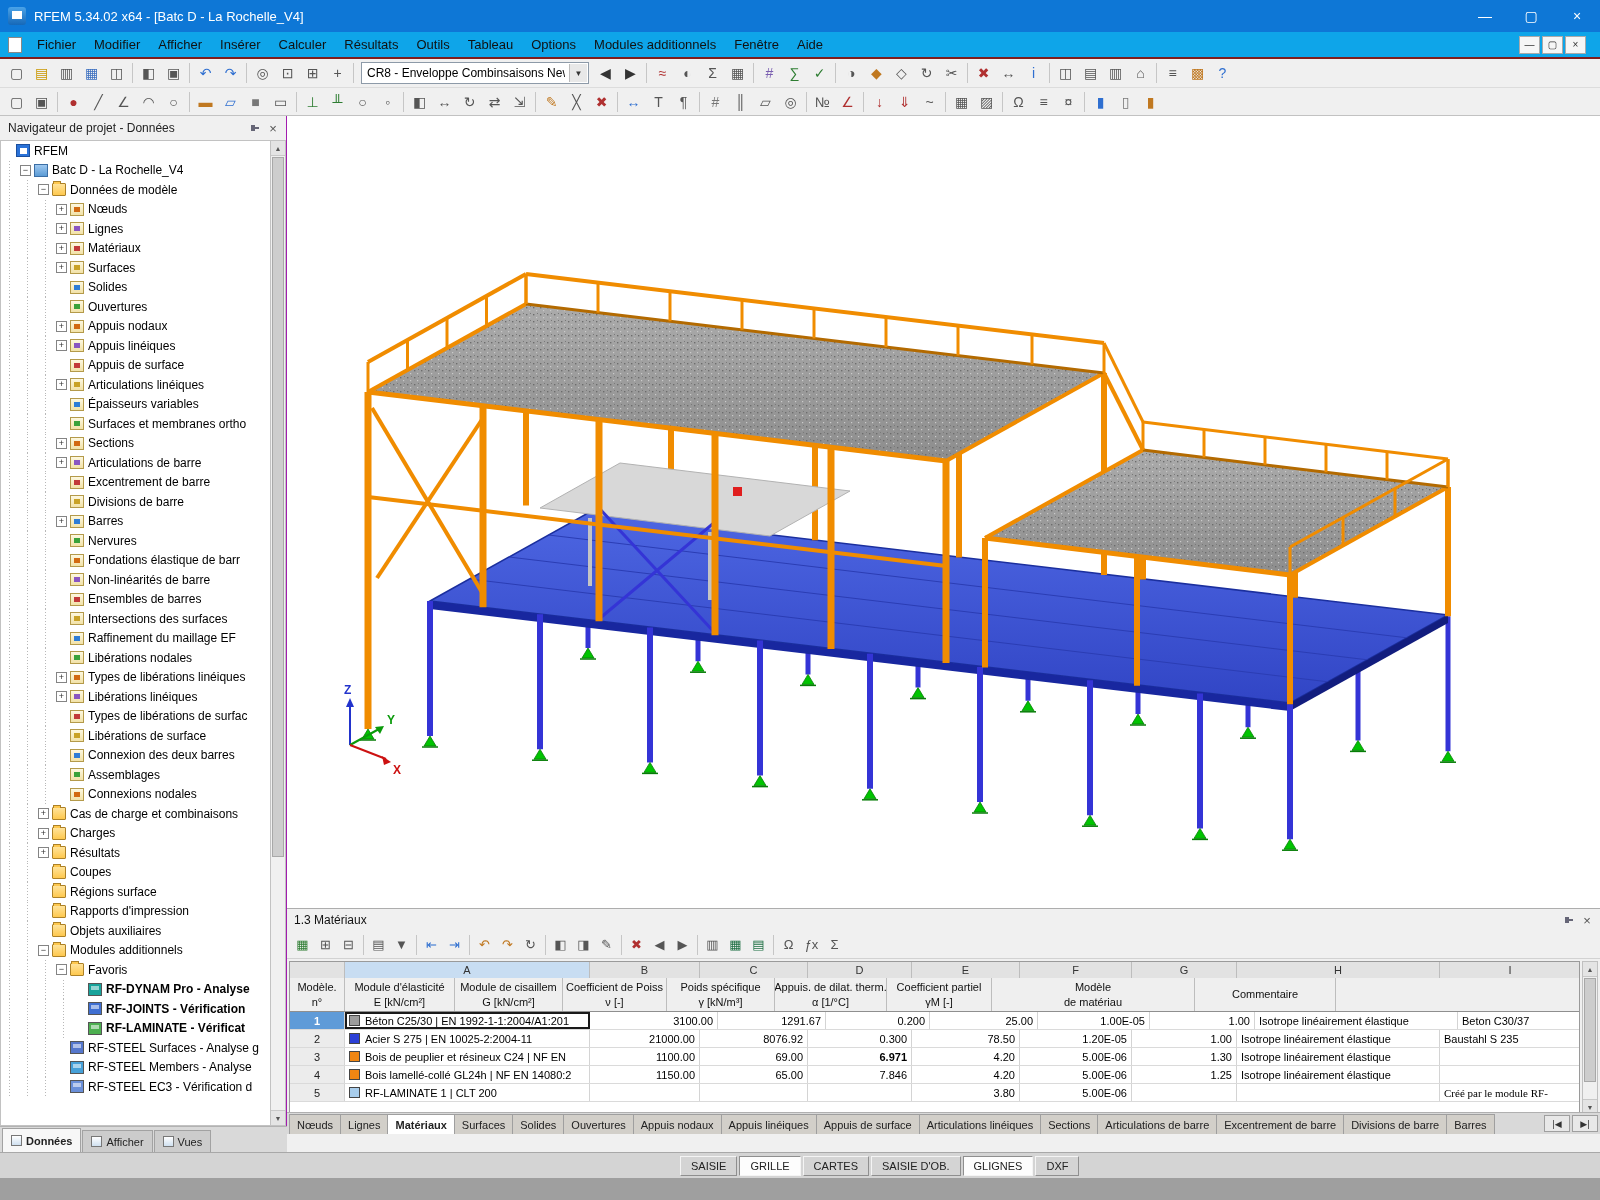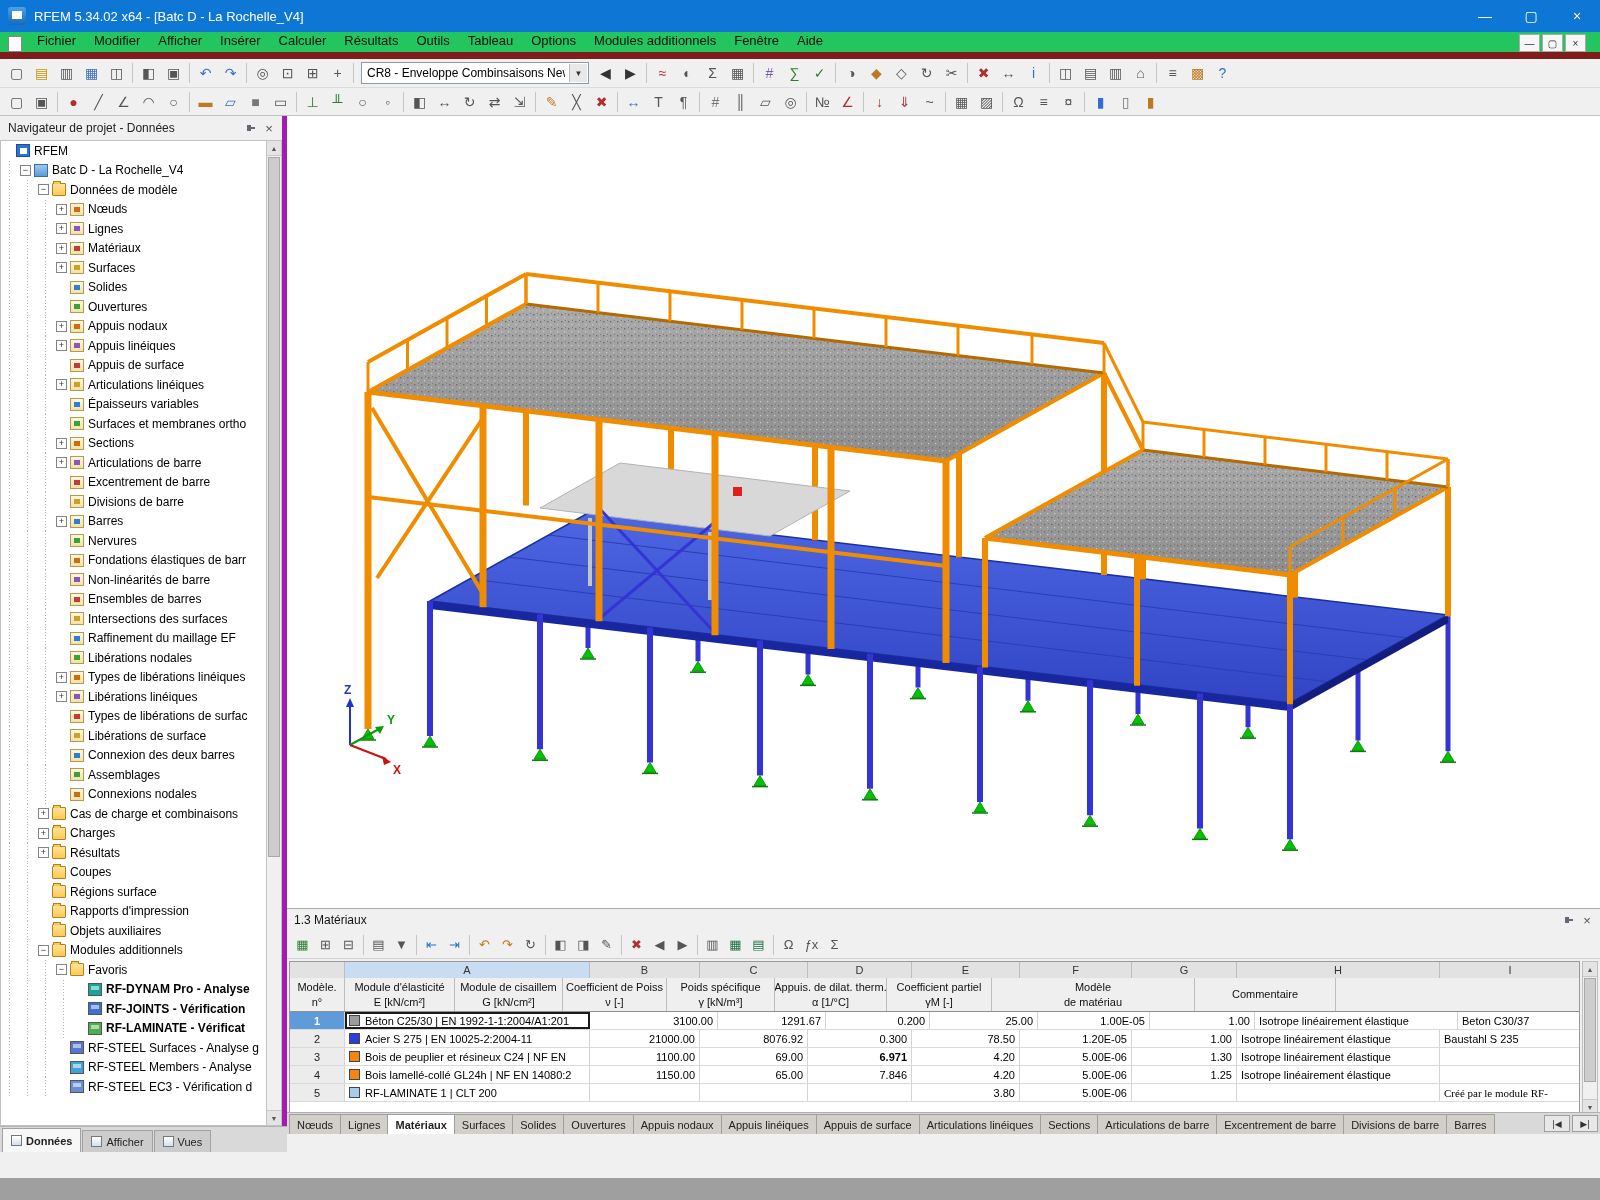--- a/index.html
+++ b/index.html
@@ -7,38 +7,38 @@
 body{width:1600px;height:1200px;font-family:"Liberation Sans",sans-serif;background:#9f9f9f}
 #app{position:relative;width:1600px;height:1200px;background:#f0f0f0}
 
 .titlebar{position:absolute;left:0;top:0;width:1600px;height:32px;background:#0e77d6;color:#fff;display:flex;align-items:center}
 .app-icon{width:18px;height:18px;margin-left:8px;background:linear-gradient(#4aa3e8,#1668b8);border-radius:3px;position:relative;flex:none}
 .app-icon-inner{position:absolute;left:4px;top:4px;width:10px;height:8px;background:#fff}
 .titletext{margin-left:8px;font-size:13px;white-space:nowrap}
 .win-controls{position:absolute;right:0;top:0;height:32px;display:flex}
 .win-btn{width:46px;height:32px;display:flex;align-items:center;justify-content:center;color:#fff;font-size:14px}
 
-.menubar{position:absolute;top:32px;left:0;width:1600px;height:27px;background:#22c55e;border-bottom:7px solid #7f1d1d;display:flex;align-items:flex-end;font-size:13px;color:#111}
+.menubar{position:absolute;top:32px;left:0;width:1600px;height:27px;background:#0ea5e9;border-bottom:2px solid #7f1d1d;display:flex;align-items:center;font-size:13px;color:#111}
 .mdi-doc-icon{width:14px;height:16px;margin:0 6px 0 8px;background:#fff;border:1px solid #888;flex:none}
 .menu-items{display:flex}
 .menu-item{padding:4px 9px;white-space:nowrap}
 .mdi-controls{margin-left:auto;margin-right:14px;display:flex;gap:2px}
 .mdi-btn{width:21px;height:18px;border:1px solid #aaa;background:#f6f6f6;display:flex;align-items:center;justify-content:center;font-size:10px;color:#333}
 
 .tb{position:absolute;left:0;width:1600px;background:#f0f0f0;display:flex;align-items:center;padding-left:4px}
 .tb1{top:59px;height:29px;border-bottom:1px solid #dcdcdc}
 .tb2{top:88px;height:28px;border-bottom:1px solid #c2c2c2}
 .tbgroup{display:flex;align-items:center}
 .tbtn{width:25px;height:24px;display:flex;align-items:center;justify-content:center;font-size:14px;color:#444;flex:none}
 .tsep{width:1px;height:20px;background:#c6c6c6;margin:0 3px;flex:none}
 .combo{width:228px;height:22px;background:#fff;border:1px solid #8d9aa8;display:flex;align-items:center;font-size:12px;padding-left:5px;margin:0 4px;position:relative;flex:none}
 .combo-text{overflow:hidden;white-space:nowrap;width:198px}
 .combo-arrow{position:absolute;right:1px;top:1px;width:18px;height:18px;background:#e8e8e8;border-left:1px solid #bbb;display:flex;align-items:center;justify-content:center;font-size:8px;color:#333}
 
-.navigator{position:absolute;left:0;top:116px;width:287px;height:1036px;background:#f0f0f0;border-right:5px solid #a21caf}
+.navigator{position:absolute;left:0;top:116px;width:287px;height:1036px;background:#f0f0f0;border-right:1px solid #a21caf}
 .nav-header{height:24px;display:flex;align-items:center;font-size:12px;color:#222;padding-left:8px}
 .hbtns{margin-left:auto;display:flex;margin-right:4px}
 .hbtn{width:18px;height:18px;display:flex;align-items:center;justify-content:center;color:#555;font-size:13px}
 .tree{position:absolute;left:0;top:24px;width:271px;height:986px;background:#fff;border:1px solid #c2c2c2;overflow:hidden}
 .trow{height:19.5px;display:flex;align-items:center;font-size:12px;white-space:nowrap;color:#000}
 .tind{width:18px;height:100%;flex:none}
 .tind::before{content:"";display:block;width:1px;height:100%;margin-left:8px;background:repeating-linear-gradient(to bottom,#b8b8b8 0 1px,transparent 1px 3px)}
 .exp{width:11px;height:11px;border:1px solid #848484;background:#fff;font-size:9px;line-height:9px;text-align:center;color:#333;flex:none;margin:0 3px 0 1px}
 .exp.blank{border:none;background:transparent}
 .ticon{width:14px;height:13px;flex:none;margin-right:4px;position:relative}
@@ -428,21 +428,21 @@
           <div class="exp blank"></div>
           <div class="ticon leaf" style="--ic: #3aa23a;"></div>
           <div class="tlabel">Nervures</div>
         </div>
         <div class="trow">
           <div class="tind"></div>
           <div class="tind"></div>
           <div class="tind"></div>
           <div class="exp blank"></div>
           <div class="ticon leaf" style="--ic: #d26a12;"></div>
-          <div class="tlabel">Fondations élastiques de barr</div>
+          <div class="tlabel">Fondations élastique de barr</div>
         </div>
         <div class="trow">
           <div class="tind"></div>
           <div class="tind"></div>
           <div class="tind"></div>
           <div class="exp blank"></div>
           <div class="ticon leaf" style="--ic: #8a56c2;"></div>
           <div class="tlabel">Non-linéarités de barre</div>
         </div>
         <div class="trow">
@@ -1021,15 +1021,25 @@
         <div class="ttab">Excentrement de barre</div>
         <div class="ttab">Divisions de barre</div>
         <div class="ttab">Barres</div>
         <div class="ttab-nav">
           <div class="ttab-nav-btn">|◀</div>
           <div class="ttab-nav-btn">▶|</div>
         </div>
       </div>
   </div>
 
+  <div class="statusbar">
+    <div class="status-toggles" id="status-toggles">
+        <div class="sbtn">SAISIE</div>
+        <div class="sbtn active">GRILLE</div>
+        <div class="sbtn">CARTES</div>
+        <div class="sbtn">SAISIE D'OB.</div>
+        <div class="sbtn active">GLIGNES</div>
+        <div class="sbtn">DXF</div>
+      </div>
+  </div>
   <div class="bottom-strip"></div>
 
 </div>
 
 </body></html>

